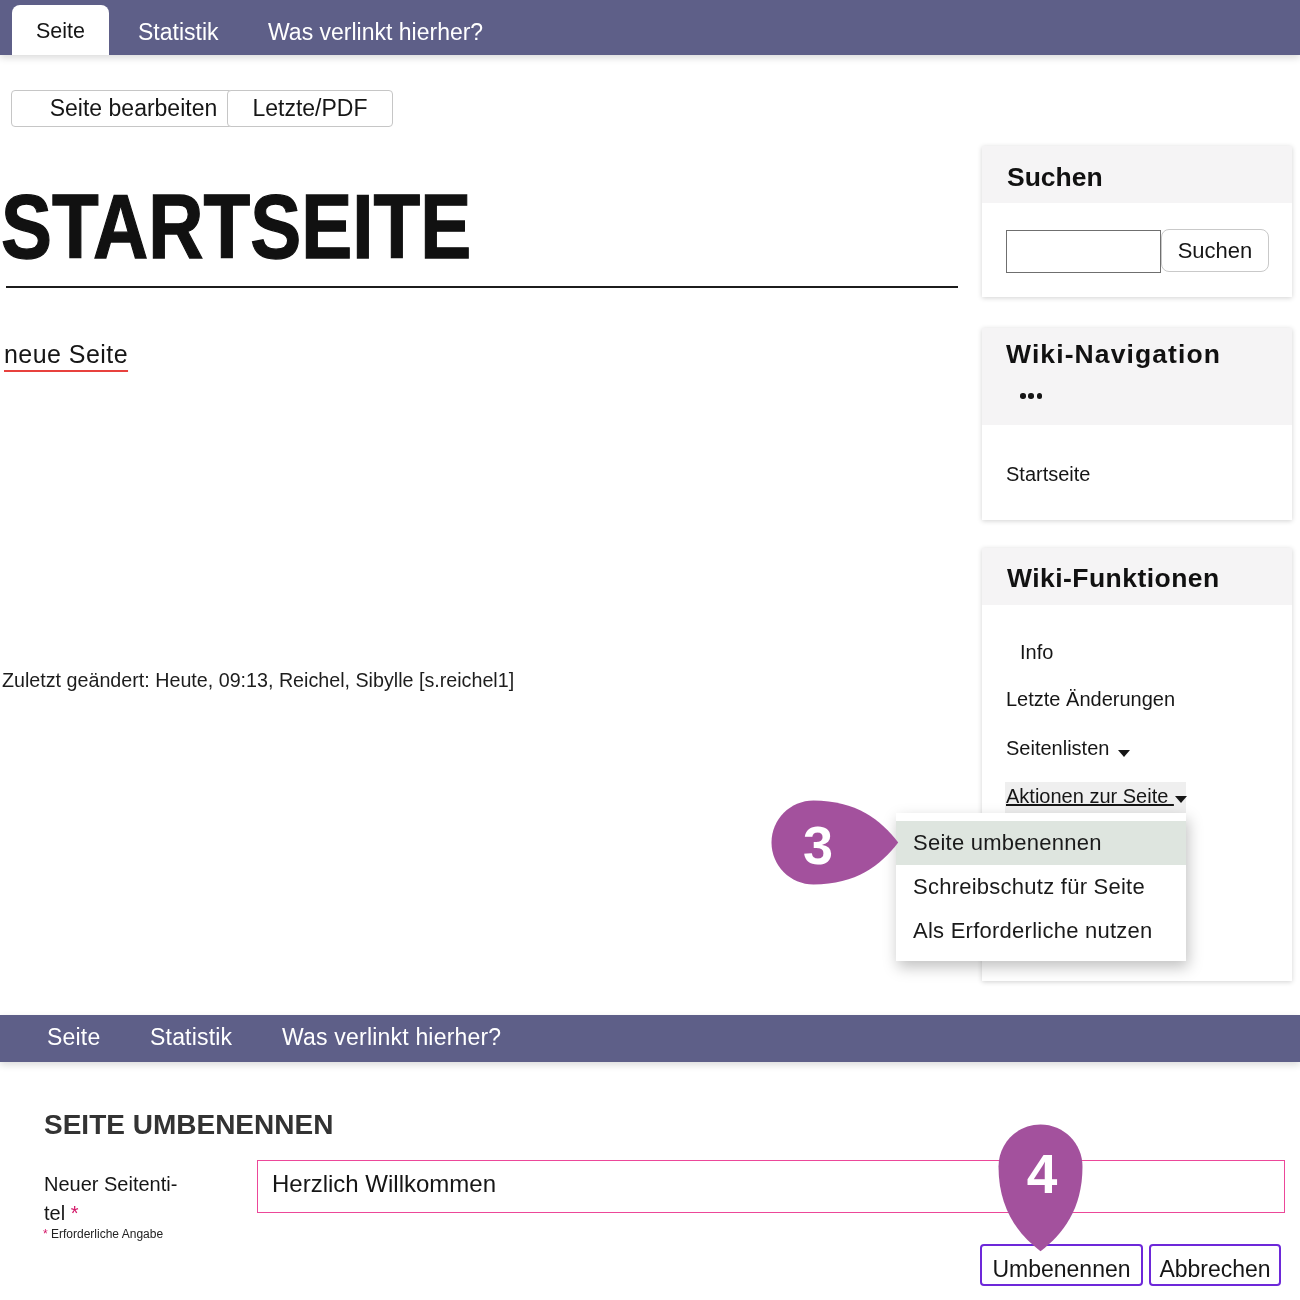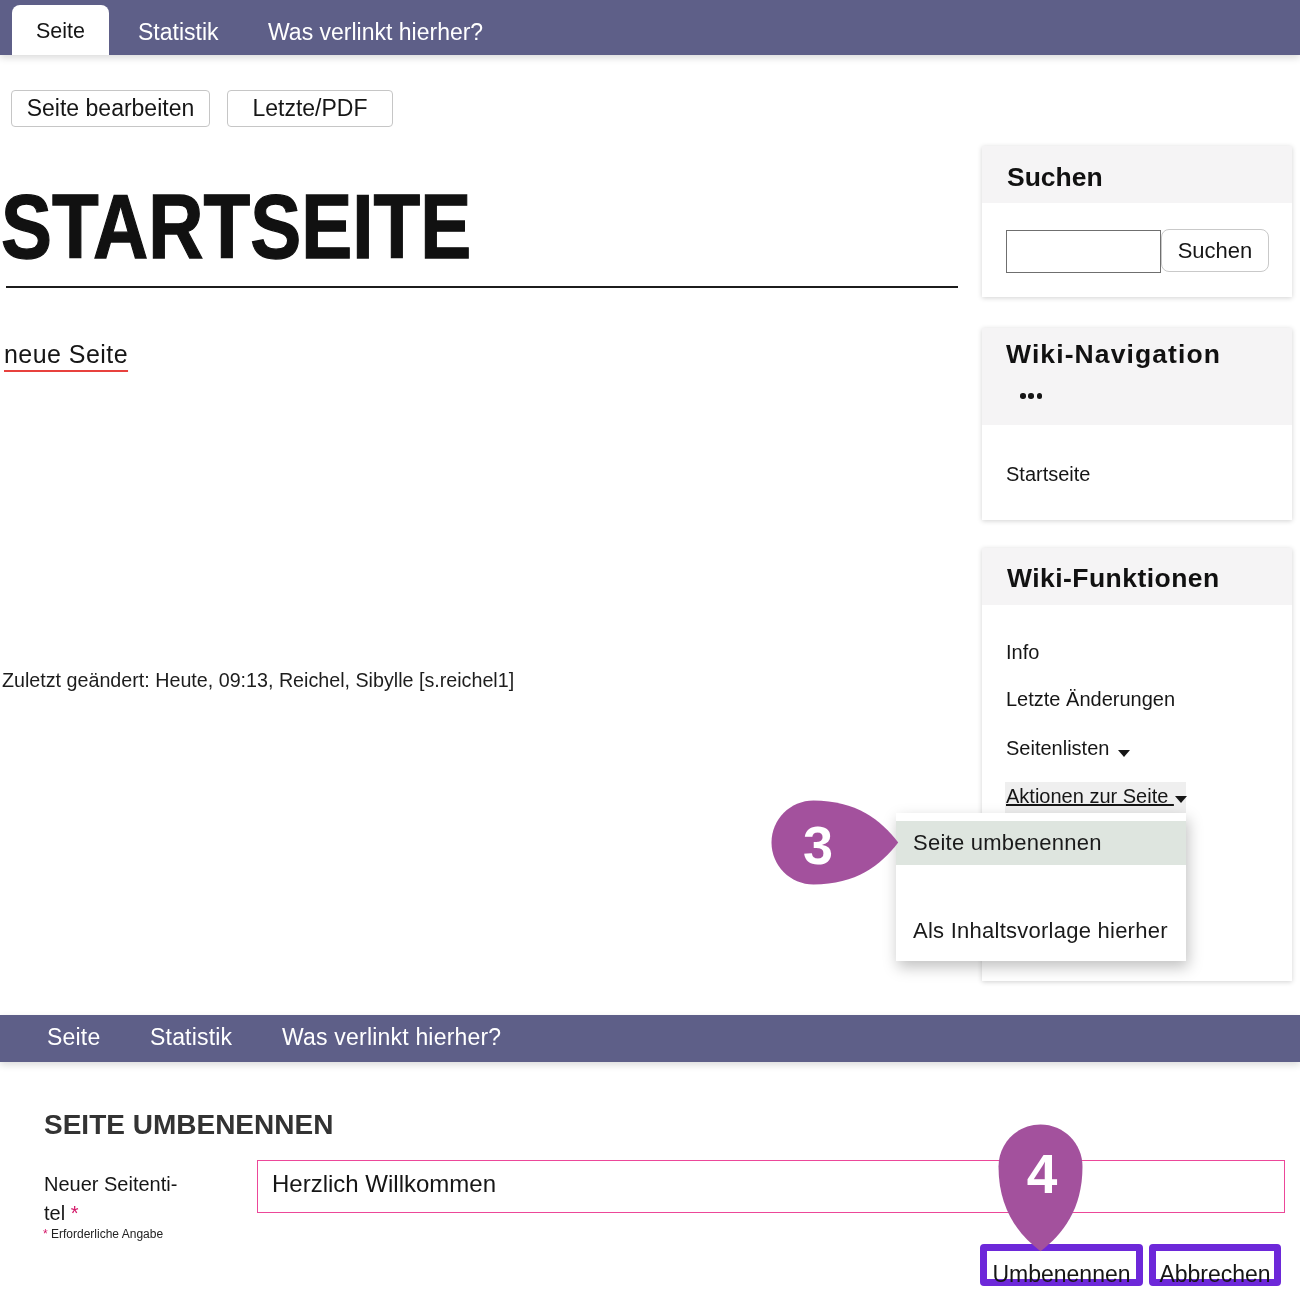--- a/index.html
+++ b/index.html
@@ -4,21 +4,21 @@
 <style>
   html,body{margin:0;padding:0;}
   body{width:1300px;height:1300px;background:#fff;font-family:"Liberation Sans",sans-serif;position:relative;overflow:hidden;}
   .abs{position:absolute;}
   
   .topbar{left:0;top:0;width:1300px;height:55px;background:#5e5f88;box-shadow:0 3px 7px rgba(0,0,0,0.14);}
   .tab-active{left:12px;top:5px;width:97px;height:50px;background:#fff;border-radius:8px 8px 0 0;color:#161616;font-size:21.5px;line-height:53px;text-align:center;}
   .tabtxt{top:0;height:55px;line-height:65px;color:#fff;font-size:23px;}
   
   .btn{border:1px solid #c6c6c6;border-radius:4px;background:#fff;color:#161616;text-align:center;}
-  .btn1{left:11px;top:90px;width:197px;height:35px;font-size:23px;line-height:35px;}
+  .btn1{left:11px;top:90px;width:197px;height:35px;font-size:23px;line-height:35px;padding-left:23px;}
   .btn2{left:227px;top:90px;width:164px;height:35px;font-size:23px;line-height:35px;}
   
   .h1{left:1px;top:176px;font-size:90px;font-weight:700;color:#111;-webkit-text-stroke:1.3px #111;transform:scaleX(0.85);transform-origin:0 0;white-space:nowrap;letter-spacing:0px;}
   .rule{left:6px;top:286px;width:952px;height:2px;background:#1c1c1c;}
   .wikilink{left:4px;top:340px;font-size:25px;letter-spacing:0.45px;color:#161616;text-decoration:underline;text-decoration-color:#e8413e;text-decoration-thickness:2px;text-underline-offset:7px;}
   .lastmod{left:2px;top:669px;font-size:19.7px;color:#1d1d1d;}
   
   .box{left:982px;width:310px;background:#fff;box-shadow:0 1px 5px rgba(0,0,0,0.18);}
   .boxhead{background:#f5f4f5;}
   .boxtitle{font-size:26.5px;font-weight:700;color:#111;}
@@ -46,21 +46,21 @@
   .dd2{top:52px;}
   .dd3{top:96px;}
   
   .botbar{left:0;top:1015px;width:1300px;height:47px;background:#5e5f88;box-shadow:0 3px 7px rgba(0,0,0,0.14);}
   .bottab{top:1016px;height:41px;line-height:42px;color:#fff;font-size:23px;letter-spacing:0.2px;}
   .h2{left:44px;top:1109px;font-size:28px;font-weight:700;color:#333;}
   .formlabel{left:44px;top:1170px;width:170px;font-size:20px;line-height:28.5px;color:#161616;}
   .req{color:#d31567;}
   .forminput{left:257px;top:1160px;width:1028px;height:53px;border:1px solid #ec4899;background:#fff;box-sizing:border-box;font-size:24px;color:#161616;line-height:46px;padding-left:14px;}
   .reqnote{left:43px;top:1227px;font-size:12px;color:#222;}
-  .fbtn{top:1244px;height:42px;border:7px solid #6d28d9;border-radius:4px;background:#fff;font-size:23px;line-height:47px;text-align:center;color:#161616;box-sizing:border-box;z-index:8;}
+  .fbtn{top:1244px;height:42px;border:2px solid #6d28d9;border-radius:4px;background:#fff;font-size:23px;line-height:47px;text-align:center;color:#161616;box-sizing:border-box;z-index:8;}
   .fbtn1{left:980px;width:163px;}
   .fbtn2{left:1149px;width:132px;}
   .balloon{z-index:10;}
   .balloon text{font-family:"Liberation Sans",sans-serif;font-weight:700;fill:#fff;}
 </style>
 </head>
 <body>
   <div class="abs topbar"></div>
   <div class="abs tab-active">Seite</div>
   <div class="abs tabtxt" style="left:138px;">Statistik</div>
@@ -84,30 +84,31 @@
   <div class="abs box nav">
     <div class="abs boxhead navhead"></div>
     <div class="abs boxtitle navtitle">Wiki-Navigation</div>
     <div class="abs dots"><span class="dot"></span><span class="dot"></span><span class="dot" style="margin-right:0;"></span></div>
     <div class="abs navitem">Startseite</div>
   </div>
 
   <div class="abs box funk">
     <div class="abs boxhead funkhead"></div>
     <div class="abs boxtitle funktitle">Wiki-Funktionen</div>
-    <div class="abs fitem" style="top:93px;">Info</div>
+    <div class="abs fitem" style="top:93px;margin-left:14px;">Info</div>
     <div class="abs fitem" style="top:140px;">Letzte Änderungen</div>
     <div class="abs fitem" style="top:189px;">Seitenlisten <span class="tri" style="margin-left:3px;"></span></div>
     <div class="abs aktbg"></div>
     <div class="abs fitem" style="top:237px;"><span style="text-decoration:underline;">Aktionen zur Seite </span><span class="tri" style="margin-left:1px;top:0;"></span></div>
   </div>
 
   <div class="abs dd">
     <div class="dditem dd1">Seite umbenennen</div>
-    <div class="dditem dd3">Als Inhaltsvorlage hierher</div>
+    <div class="dditem dd2">Schreibschutz für Seite</div>
+    <div class="dditem dd3">Als Erforderliche nutzen</div>
   </div>
 
   <svg class="abs balloon" style="left:771px;top:800px;" width="128" height="85" viewBox="0 0 128 85">
     <path d="M42.5 0.5 C19.3 0.5 0.5 19.3 0.5 42.5 C0.5 65.7 19.3 84.5 42.5 84.5 C85 84.5 110 65 127.2 42.5 C110 20 85 0.5 42.5 0.5 Z" fill="#a3519d"></path>
     <text x="47" y="63.5" font-size="54" text-anchor="middle">3</text>
   </svg>
 
   <div class="abs botbar"></div>
   <div class="abs bottab" style="left:47px;">Seite</div>
   <div class="abs bottab" style="left:150px;">Statistik</div>

